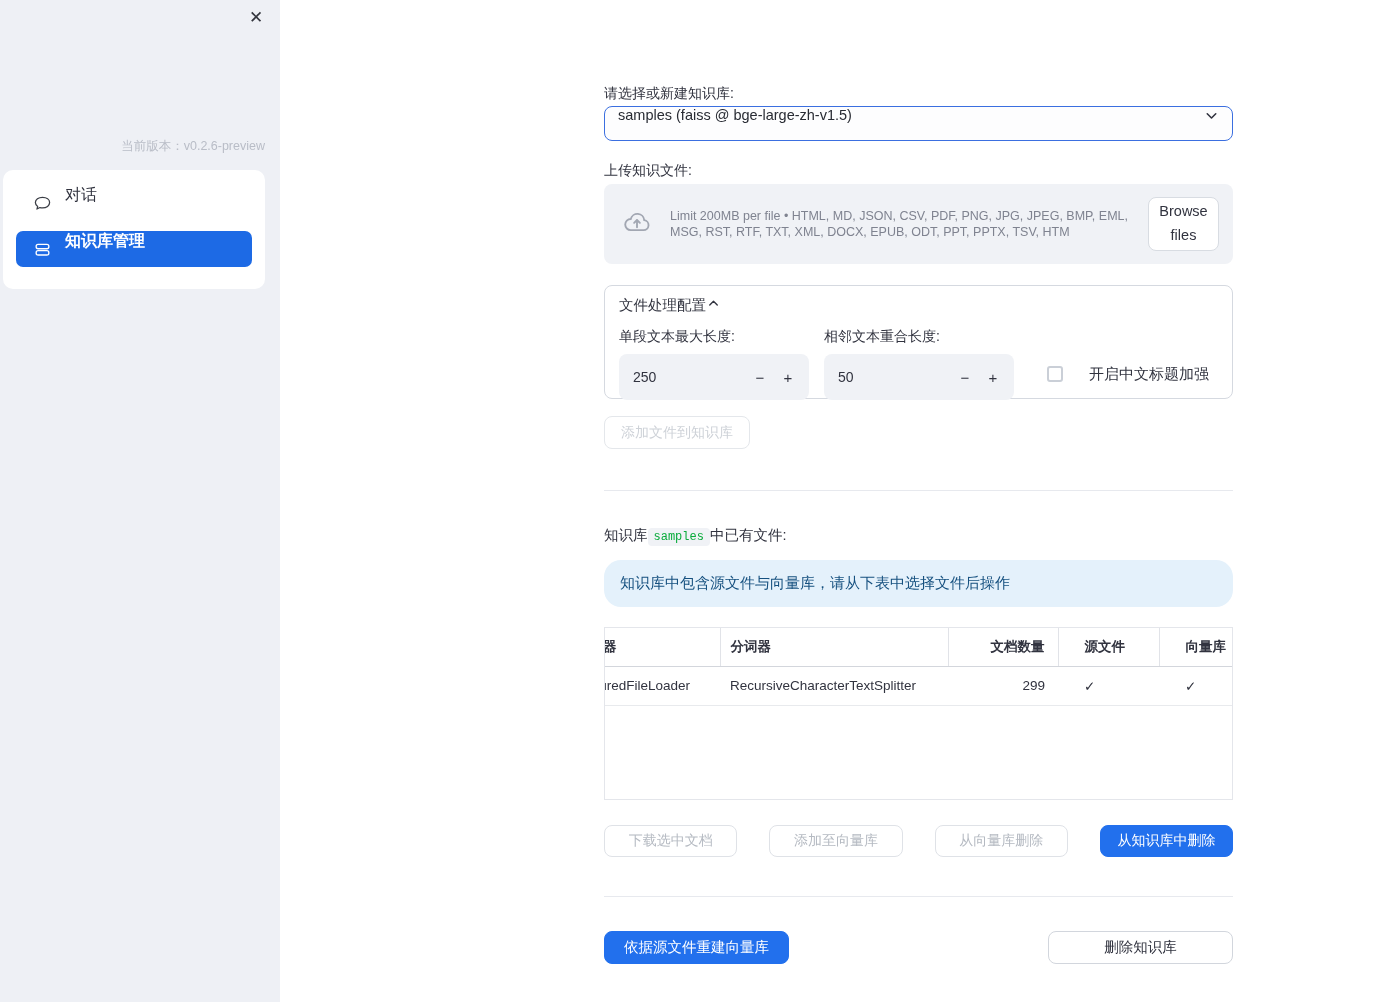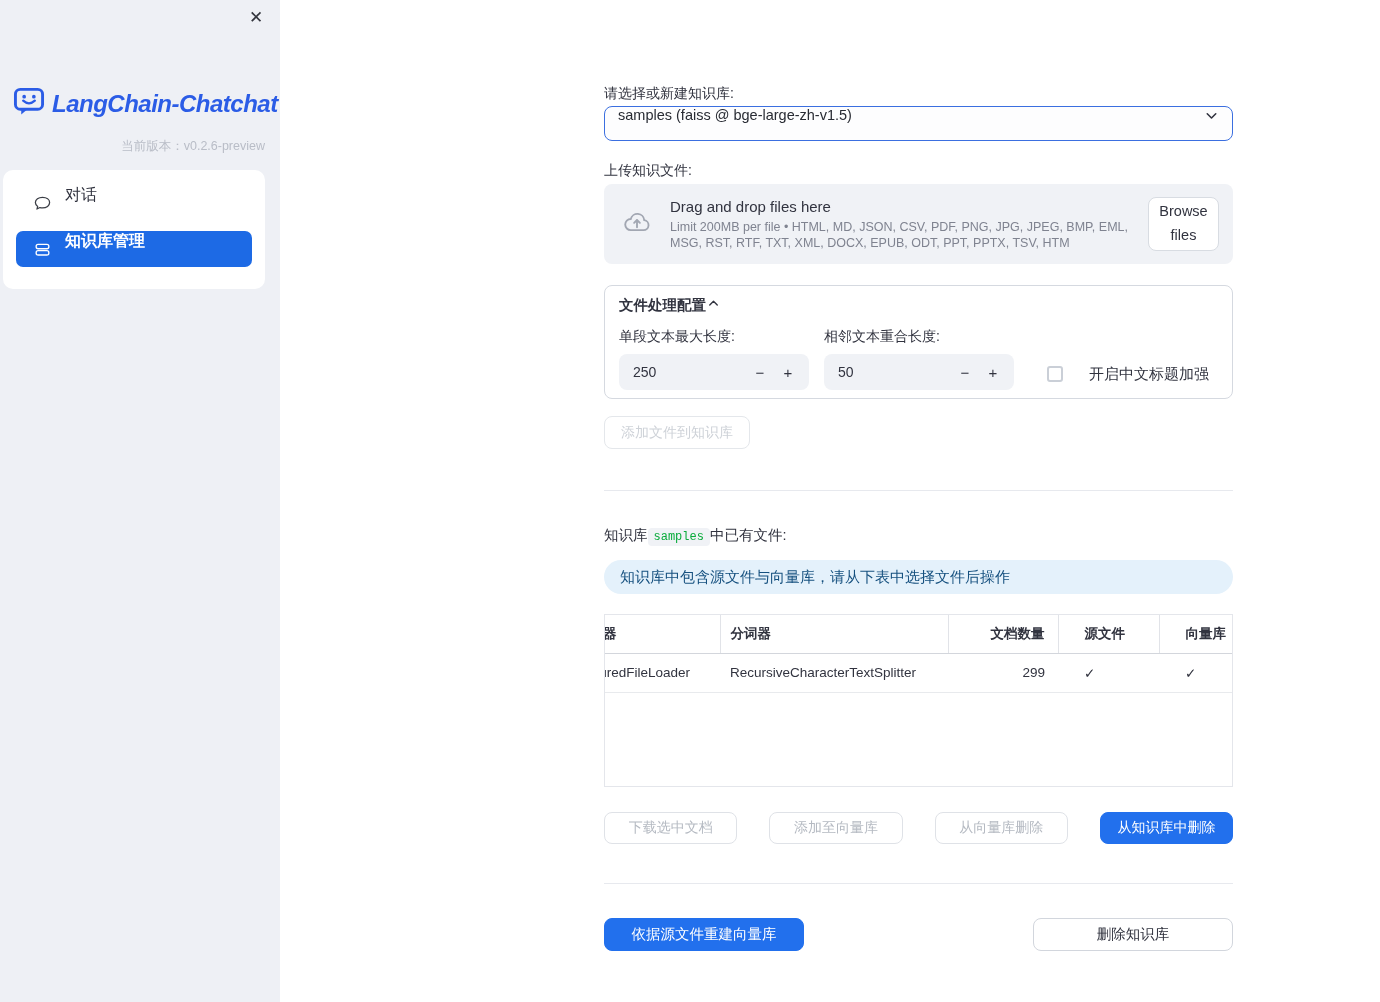--- a/index.html
+++ b/index.html
@@ -55,28 +55,28 @@
   .dz-limit { font-size:12.5px; line-height:16px; color:#7f8390; }
   .browse-btn {
     width:71px; background:#ffffff; border:1px solid #d8dce2; border-radius:8px;
     font-family:inherit; font-size:14.5px; color:#31333f; padding:2px 6px; line-height:1.65;
     cursor:pointer;
   }
 
   .expander { margin-top:21px; border:1px solid #d5d9e0; border-radius:8px; height:114px; }
   .exp-header {
     display:flex; align-items:center; 
-    padding:10px 14px 0 14px; cursor:pointer;font-weight:bold;
+    padding:10px 14px 0 14px; cursor:pointer;
   }
   .exp-title { font-size:14.5px; color:#31333f; }
   .exp-body { display:flex; padding:11px 14px 0 14px; }
   .num-field { width:190px; margin-right:15px; }
   .num-field .field-label { margin-bottom:8px; }
   .stepper {
-    height:36px; background:#f0f2f6; border-radius:8px;
+    height:46px; background:#f0f2f6; border-radius:8px;
     display:flex; align-items:center; padding:0 14px; gap:14px;
   }
   .stepper-value { flex:1; font-size:14px; color:#31333f; }
   .step {
     background:none; border:none; font-family:inherit; font-size:15px; color:#31333f;
     width:14px; cursor:pointer; line-height:1;
   }
   .checkbox-row { display:flex; align-items:center; margin-left:18px; margin-top:38px; cursor:pointer; height:20px; }
   .checkbox {
     width:16px; height:16px; border:2px solid #cacfd7; border-radius:3px; background:#fff; display:inline-block;
@@ -94,21 +94,21 @@
   .div1 { margin-top:41px; }
   .div2 { margin-top:39px; }
 
   .kb-line { margin-top:33px; font-size:14.5px; color:#31333f; height:22px; line-height:22px; }
   .kb-line code {
     font-family:"Liberation Mono","DejaVu Sans Mono",monospace;
     font-size:12px; color:#09ab3b; background:#f0f2f6; padding:2px 6px; border-radius:4px; margin:0 0;
   }
 
   .info-box {
-    margin-top:14px; height:34px; background:#e4f1fb; border-radius:17px;
+    margin-top:14px; height:47px; background:#e4f1fb; border-radius:17px;
     display:flex; align-items:center; padding:0 16px;
     font-size:15px; color:#15507f;
   }
 
   .table-wrap {
     margin-top:20px; height:173px; border:1px solid #e4e6eb; overflow:hidden; background:#fff;
   }
   .grid { border-collapse:collapse; table-layout:fixed; width:695px; margin-left:-66px; font-size:13.5px; }
   .grid th {
     height:38px; text-align:left; font-weight:700; color:#31333f;
@@ -121,43 +121,31 @@
     white-space:nowrap; overflow:hidden;
   }
   .grid .c-num { text-align:right; padding-right:13px; }
   .grid .c-flag { padding-left:26px; }
 
   .actions-row { margin-top:25px; display:flex; gap:32px; }
   .actions-row .btn { flex:1; height:32px; }
   .actions-row .btn.disabled { color:#b5bac2; cursor:default; }
 
   .bottom-row { margin-top:34px; display:flex; justify-content:space-between; }
-  .bottom-row .btn { width:200px; height:33px; font-size:14.5px; }
+  .bottom-row .btn { width:185px; height:33px; font-size:14.5px; }
   .bottom-row .btn.outline { border-color:#d2d6dd; }
 </style>
 </head>
 <body>
 
 <div class="app">
 
   <aside class="sidebar">
     <button class="sidebar-close">✕</button>
 
-    <div class="brand">
-      <span class="brand-icon">
-        <svg width="34" height="31" viewBox="0 0 34 32">
-          <rect x="3" y="3.5" width="28" height="20.5" rx="5" fill="none" stroke="#2b5ce6" stroke-width="3"></rect>
-          <path d="M9 23.5 L9 29.5 L16 23.5 Z" fill="#2b5ce6"></path>
-          <circle cx="12" cy="11" r="1.9" fill="#2b5ce6"></circle>
-          <circle cx="22" cy="11" r="1.9" fill="#2b5ce6"></circle>
-          <path d="M11 15.2 q6 5.4 12 0" fill="none" stroke="#2b5ce6" stroke-width="2.4" stroke-linecap="round"></path>
-        </svg>
-      </span>
-      <span class="brand-text">LangChain-Chatchat</span>
-    </div>
 
     <div class="version"><span>当前版本：</span><span>v0.2.6-preview</span></div>
 
     <nav class="menu-card">
       <div class="menu-item">
         <span class="mi-icon">
           <svg width="19" height="19" viewBox="0 0 24 24">
             <path d="M12 4.2C6.9 4.2 3 7.1 3 10.8c0 2 1.1 3.7 2.9 4.9L5 19l3.7-1.9c1 .3 2.1.5 3.3.5 5.1 0 9-2.9 9-6.8S17.1 4.2 12 4.2z" fill="none" stroke="#3a3d45" stroke-width="1.6" stroke-linejoin="round"></path>
           </svg>
         </span>
@@ -193,21 +181,20 @@
 
       <div class="dropzone">
         <span class="cloud">
           <svg width="34" height="30" viewBox="0 0 24 24">
             <path d="M7 18.5h10.2a4 4 0 0 0 .6-7.96 5.5 5.5 0 0 0-10.8-.9A3.9 3.9 0 0 0 7 18.5z" fill="none" stroke="#a2a7b2" stroke-width="1.5"></path>
             <path d="M12 16.2v-5.4" stroke="#a2a7b2" stroke-width="1.5" stroke-linecap="round"></path>
             <path d="M9.7 12.7 12 10.4l2.3 2.3" fill="none" stroke="#a2a7b2" stroke-width="1.5" stroke-linecap="round" stroke-linejoin="round"></path>
           </svg>
         </span>
         <div class="dz-text">
-          <div class="dz-title">Drag and drop files here</div>
           <div class="dz-limit">Limit 200MB per file • HTML, MD, JSON, CSV, PDF, PNG, JPG, JPEG, BMP, EML, MSG, RST, RTF, TXT, XML, DOCX, EPUB, ODT, PPT, PPTX, TSV, HTM</div>
         </div>
         <button class="browse-btn">Browse files</button>
       </div>
 
       <section class="expander">
         <div class="exp-header">
           <span class="exp-title">文件处理配置</span>
           <span class="exp-chevron">
             <svg width="15" height="15" viewBox="0 0 24 24">

